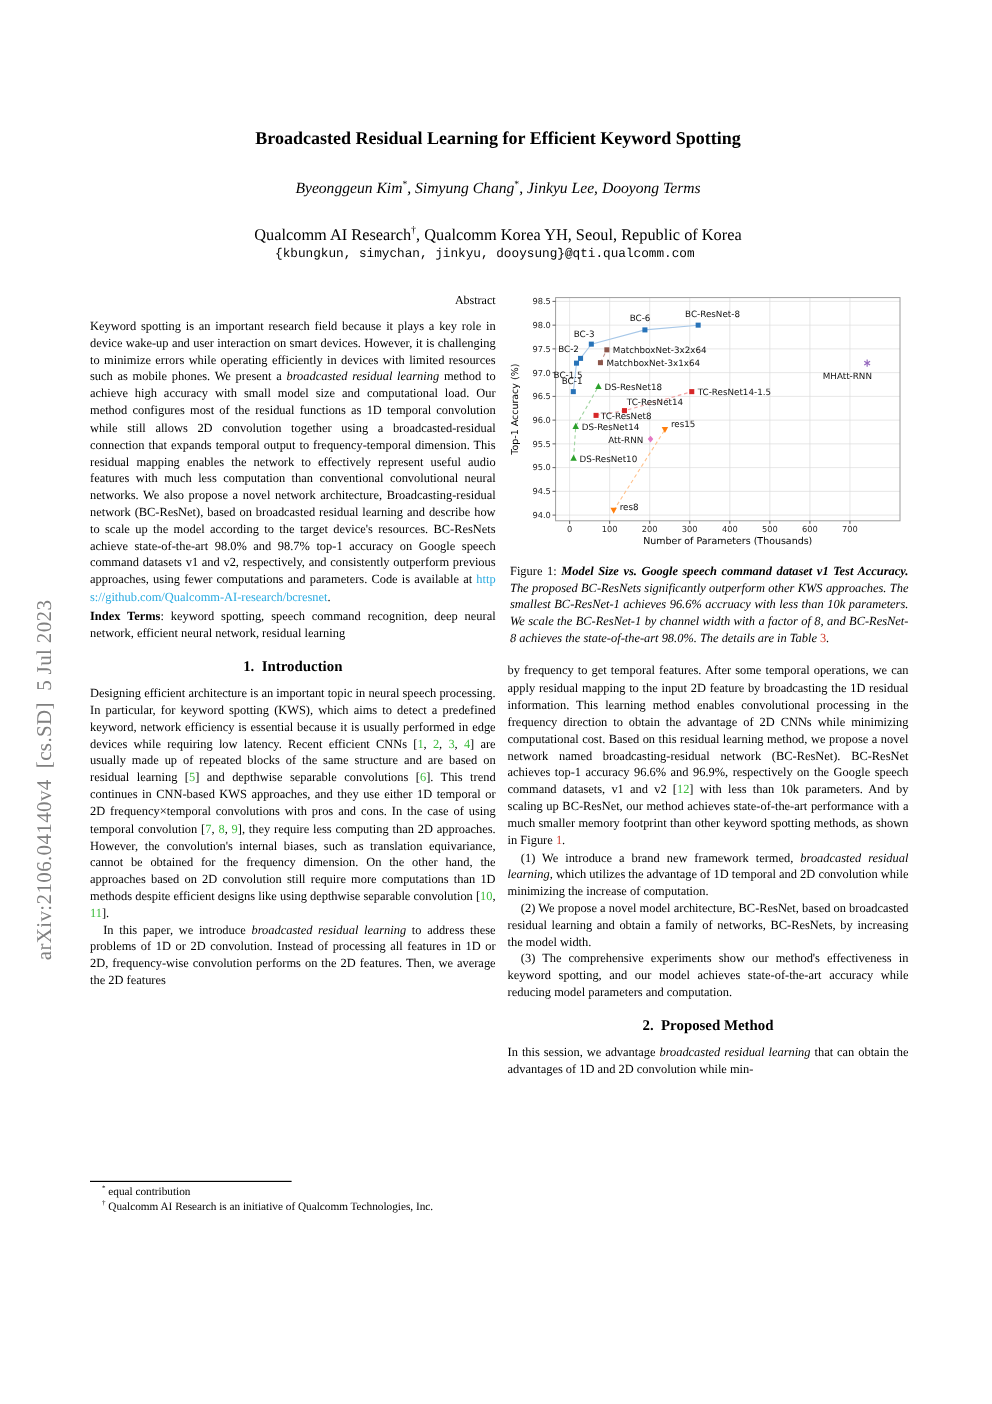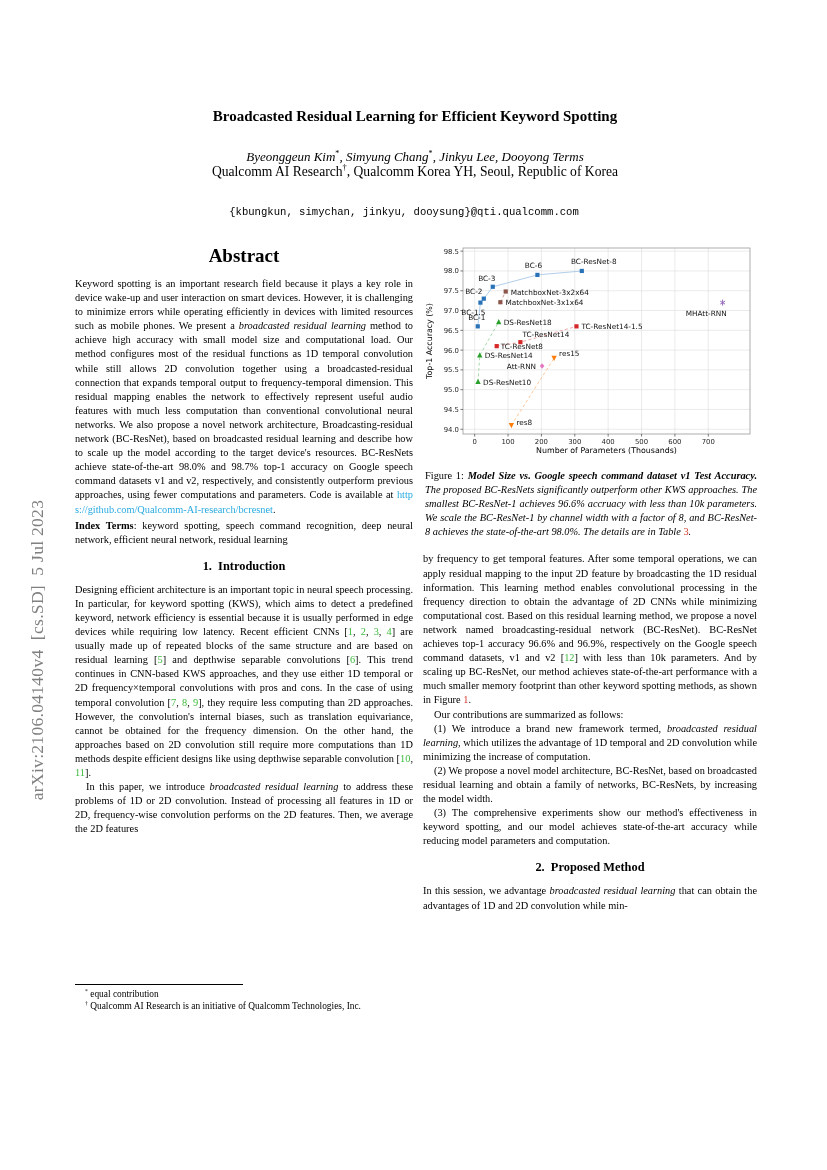--- a/index.html
+++ b/index.html
@@ -23,30 +23,30 @@
   }
   .title{
     position:absolute;left:75px;top:108px;width:680px;
     text-align:center;font-size:15px;font-weight:bold;
   }
   .authors{
     position:absolute;left:75px;top:149px;width:680px;
     text-align:center;font-size:13px;
   }
   .affiliation{
-    position:absolute;left:75px;top:164px;width:680px;
+    position:absolute;left:75px;top:188px;width:680px;
     text-align:center;font-size:13.6px;
   }
   .emails{
     position:absolute;left:64px;top:206px;width:680px;
     text-align:center;font-size:10.5px;
   }
   .col-left{position:absolute;left:75px;top:245px;width:338px;}
   .col-right{position:absolute;left:423px;top:242px;width:334px;}
-  .abs-heading{font-size:19px;font-weight:bold;text-align:center;margin:0 0 10px 0;}
+  .abs-heading{font-size:10px;font-weight:normal;text-align:right;margin:0 0 10px 0;}
   .sec-heading{font-size:12.4px;font-weight:bold;text-align:center;margin:12px 0 9px 0;}
   .para{
     font-size:10.35px;line-height:14.1px;text-align:justify;
     hyphens:auto;-webkit-hyphens:auto;
     margin:0;
   }
   .indent{text-indent:11px;}
   .idx{margin-top:2px;}
   .seg-em{font-style:italic;}
   .seg-b{font-weight:bold;}
@@ -200,21 +200,20 @@
           <text x="113.09186046511627" y="124.9319148936171" text-anchor="end" font-size="7.3" fill="#111">Att-RNN</text>
           <line x1="299.63488372093025" y1="55.61276595744661" x2="299.63488372093025" y2="61.61276595744661" stroke="#9467bd" stroke-width="1"></line>
           <line x1="297.23488372093027" y1="57.11276595744661" x2="302.0348837209302" y2="60.11276595744661" stroke="#9467bd" stroke-width="1"></line>
           <line x1="297.23488372093027" y1="60.11276595744661" x2="302.0348837209302" y2="57.11276595744661" stroke="#9467bd" stroke-width="1"></line>
           <text x="303.63488372093025" y="71.61276595744661" text-anchor="end" font-size="7.3" fill="#111">MHAtt-RNN</text>
         </svg>
     </div>
     <p class="caption"><span>Figure 1: </span><span class="seg-bi">Model Size vs. Google speech command dataset v1 Test Accuracy.</span><span class="seg-em"> The proposed BC-ResNets significantly outperform other KWS approaches. The smallest BC-ResNet-1 achieves 96.6% accruacy with less than 10k parameters. We scale the BC-ResNet-1 by channel width with a factor of 8, and BC-ResNet-8 achieves the state-of-the-art 98.0%. The details are in Table </span><span class="seg-ref">3</span><span class="seg-em">.</span></p>
 
     <p class="para body-after-fig"><span>by frequency to get temporal features. After some temporal operations, we can apply residual mapping to the input 2D feature by broadcasting the 1D residual information. This learning method enables convolutional processing in the frequency direction to obtain the advantage of 2D CNNs while minimizing computational cost. Based on this residual learning method, we propose a novel network named broadcasting-residual network (BC-ResNet). BC-ResNet achieves top-1 accuracy 96.6% and 96.9%, respectively on the Google speech command datasets, v1 and v2 [</span><span class="seg-cite">12</span><span>] with less than 10k parameters. And by scaling up BC-ResNet, our method achieves state-of-the-art performance with a much smaller memory footprint than other keyword spotting methods, as shown in Figure </span><span class="seg-ref">1</span><span>.</span></p>
-    <p class="para indent"><span>Our contributions are summarized as follows:</span></p>
     <p class="para indent"><span>(1) We introduce a brand new framework termed, </span><span class="seg-em">broadcasted residual learning</span><span>, which utilizes the advantage of 1D temporal and 2D convolution while minimizing the increase of computation.</span></p>
     <p class="para indent"><span>(2) We propose a novel model architecture, BC-ResNet, based on broadcasted residual learning and obtain a family of networks, BC-ResNets, by increasing the model width.</span></p>
     <p class="para indent"><span>(3) The comprehensive experiments show our method's effectiveness in keyword spotting, and our model achieves state-of-the-art accuracy while reducing model parameters and computation.</span></p>
 
     <div class="sec-heading">2.&nbsp;&nbsp;Proposed Method</div>
     <p class="para"><span>In this session, we advantage </span><span class="seg-em">broadcasted residual learning</span><span> that can obtain the advantages of 1D and 2D convolution while min-</span></p>
   </div>
 
 </div>
 

